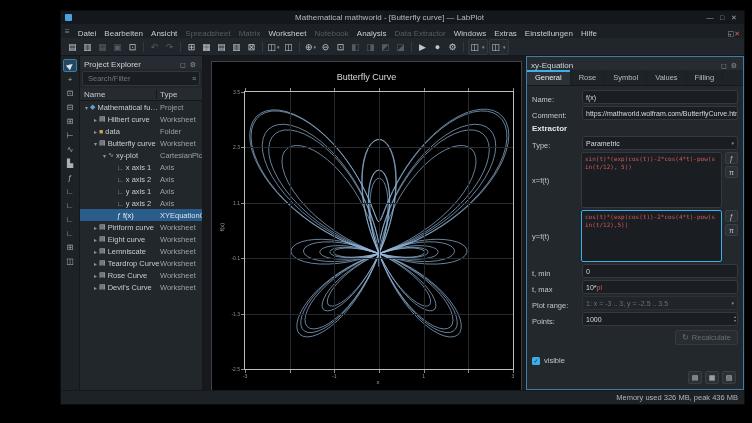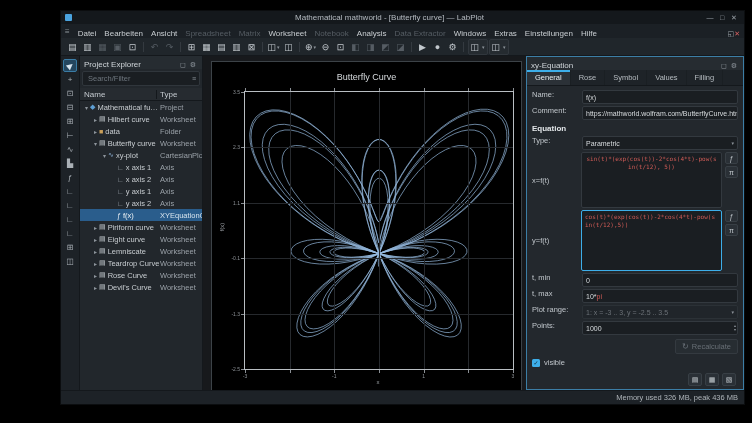--- a/index.html
+++ b/index.html
@@ -74,21 +74,21 @@
   .axis-x-title{position:absolute;font-size:6px;color:#9a9fa4;}
   .axis-y-title{position:absolute;font-size:6px;color:#9a9fa4;transform:rotate(-90deg);transform-origin:center;}
   .curve-svg{position:absolute;left:0;top:0;width:100%;height:100%;overflow:hidden;}
   
   .propdock{width:218px;flex:0 0 auto;border:1px solid #3c7ea6;box-sizing:border-box;background:#23282d;
             display:flex;flex-direction:column;font-size:8px;}
   .tabs{display:flex;height:15px;background:#1e2328;border-bottom:1px solid #14181c;flex:0 0 auto;}
   .tab{padding:0 8px;display:flex;align-items:center;color:#b6bcc1;border-right:1px solid #1a1f23;font-size:7.5px;}
   .tab.active{background:#2b3137;color:#e8ecef;box-shadow:inset 0 2px 0 #3daee9;}
   .form{flex:1;padding:4px 5px 2px 5px;display:flex;flex-direction:column;gap:2px;min-height:0;}
-  .frow{display:flex;align-items:flex-start;gap:4px;flex:0 0 auto;}
+  .frow{display:flex;align-items:flex-end;gap:4px;flex:0 0 auto;}
   .flabel{width:46px;color:#c0c6cb;font-size:7.5px;flex:0 0 auto;}
   .field{flex:1;height:12px;background:#1a1e22;border:1px solid #33393f;border-radius:2px;display:flex;
          align-items:center;padding:0 3px;color:#d7dbde;font-size:7px;overflow:hidden;white-space:nowrap;}
   .field .red{color:#cf5b56;}
   .combo{justify-content:space-between;}
   .combo .caret{font-size:5px;color:#8d949b;}
   .combo.disabled{color:#6b7177;background:#20252a;border-color:#2b3136;}
   .sect{font-size:8px;font-weight:bold;color:#e2e6e9;padding:2px 0 1px 0;flex:0 0 auto;}
   .eqrow{display:flex;gap:3px;flex:0 0 auto;align-items:stretch;}
   .eqlabel{width:46px;display:flex;align-items:center;color:#c0c6cb;font-size:7.5px;flex:0 0 auto;}
@@ -493,37 +493,37 @@
           </div>
         <div class="form">
           <div class="frow">
             <span class="flabel">Name:</span>
             <span class="field">f(x)</span>
           </div>
           <div class="frow">
             <span class="flabel">Comment:</span>
             <span class="field">https://mathworld.wolfram.com/ButterflyCurve.html</span>
           </div>
-          <div class="sect">Equation</div>
+          <div class="sect">Extractor</div>
           <div class="frow">
             <span class="flabel">Type:</span>
             <span class="field combo">
               <span>Parametric</span>
                 <span class="caret">▾</span>
             </span>
           </div>
-          <div class="eqrow" style="height:56px;text-align:center;">
+          <div class="eqrow" style="height:56px;">
             <span class="eqlabel">x=f(t)</span>
             <span class="formula">sin(t)*(exp(cos(t))-2*cos(4*t)-pow(sin(t/12), 5))</span>
             <span class="eqbtns">
               <span class="sqbtn">ƒ</span>
               <span class="sqbtn">π</span>
             </span>
           </div>
-          <div class="eqrow" style="height:61px;">
+          <div class="eqrow" style="height:52px;">
             <span class="eqlabel">y=f(t)</span>
             <span class="formula focused">cos(t)*(exp(cos(t))-2*cos(4*t)-pow(sin(t/12),5))</span>
             <span class="eqbtns">
               <span class="sqbtn">ƒ</span>
               <span class="sqbtn">π</span>
             </span>
           </div>
           <div class="frow">
             <span class="flabel">t, min</span>
             <span class="field">0</span>

